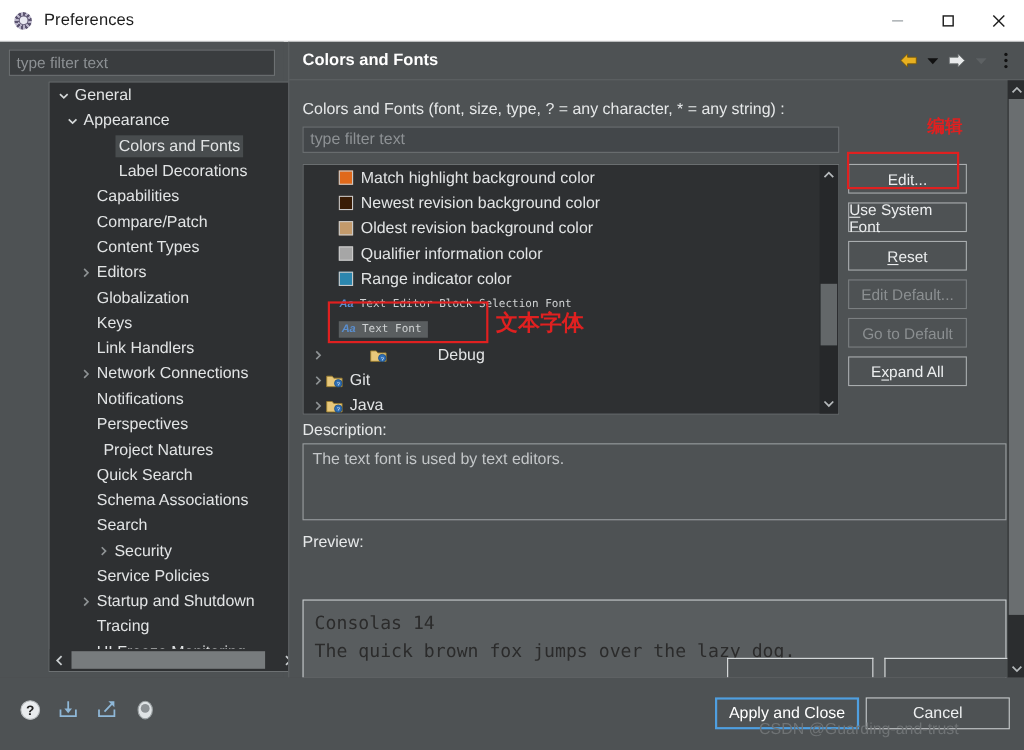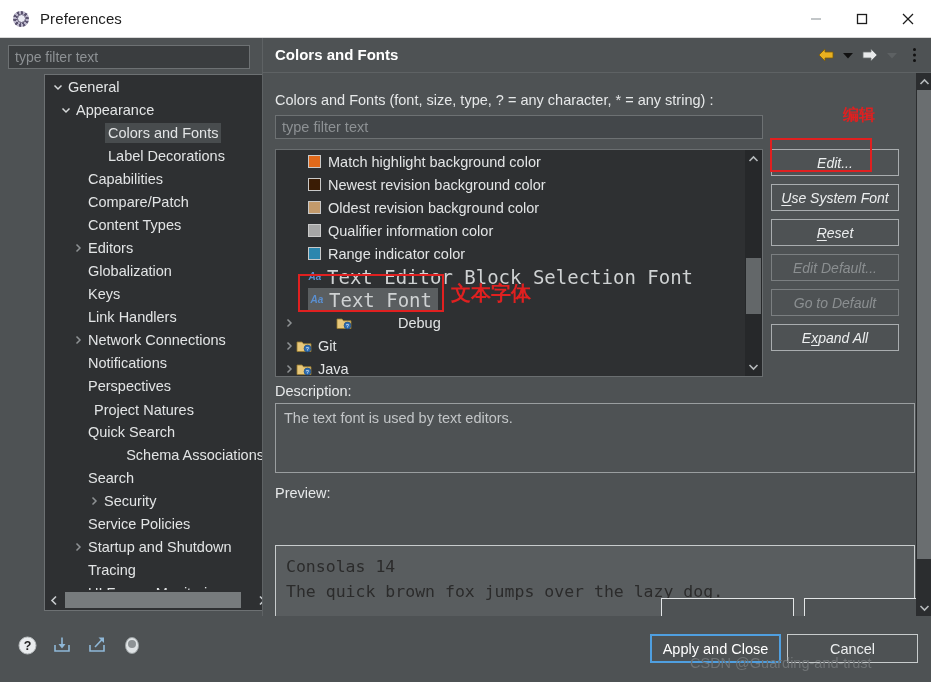--- a/index.html
+++ b/index.html
@@ -138,45 +138,44 @@
   }
   .row .aa {
     width: 14px; height: 13px; flex: 0 0 14px; margin-right: 5px; margin-left: 22px;
     font-size: 10px; color: #5a8fd0; font-weight: bold; font-style: italic;
     line-height: 13px; text-align: center;
   }
   .row .folder {
     width: 16px; height: 14px; flex: 0 0 16px; margin-right: 6px; position: relative;
   }
   .row .twisty { width: 14px; flex: 0 0 14px; display: flex; align-items: center; justify-content: center; }
-  .mono { font-family: "DejaVu Sans Mono", monospace; font-size: 19px; }
+  .mono { font-family: "DejaVu Sans Mono", monospace; font-size: 10px; }
   .row.font-row { color: #cfd2d3; }
   .row.selected .sel-hl {
     background: #5a5e60; padding: 1px 6px 1px 2px;
   }
 
   .list-vsb {
     position: absolute; right: 0; top: 0; width: 17px; height: 226px; background: #26282a;
   }
   .list-vsb .arrow-up, .list-vsb .arrow-dn {
     position: absolute; left: 0; width: 17px; height: 18px;
     display: flex; align-items: center; justify-content: center;
   }
   .list-vsb .arrow-up { top: 0; } .list-vsb .arrow-dn { bottom: 0; }
   .list-vsb .thumb { position: absolute; left: 1px; top: 108px; width: 15px; height: 56px; background: #636769; }
 
   
   .btn-col { position: absolute; left: 772px; top: 140px; width: 132px; }
   .btn {
-    width: 128px; height: 27px; margin-bottom: 8px;
+    width: 108px; height: 27px; margin-bottom: 8px;
     background: #4e5254; border: 1px solid #a9adaf;
     color: #eceeef; font-size: 14px;
     display: flex; align-items: center; justify-content: center;
     font-family: "Liberation Sans", sans-serif;
-    font-style: italic;
   }
   .btn.disabled { color: #8b8f91; border-color: #7b7f81; }
   .btn u { text-underline-offset: 2px; }
   .btn.gap { margin-top: 8px; }
 
   
   .ro-box {
     position: absolute; background: #4e5254; border: 1px solid #9a9ea0;
     color: #c3c6c8; font-size: 14.5px; padding: 6px 8px;
   }
@@ -343,21 +342,21 @@
             <span class="t-label">Perspectives</span>
           </div>
           <div class="tree-item" style="padding-left: 32px; align-items: flex-end;">
             <span class="t-arrow"></span>
             <span class="t-label">Project Natures</span>
           </div>
           <div class="tree-item" style="padding-left: 26px;">
             <span class="t-arrow"></span>
             <span class="t-label">Quick Search</span>
           </div>
-          <div class="tree-item" style="padding-left: 26px; justify-content: space-between;">
+          <div class="tree-item" style="padding-left: 26px;">
             <span class="t-arrow"></span>
             <span class="t-label">Schema Associations</span>
           </div>
           <div class="tree-item" style="padding-left: 26px;">
             <span class="t-arrow"></span>
             <span class="t-label">Search</span>
           </div>
           <div class="tree-item" style="padding-left: 42px;">
             <span class="t-arrow">
               <svg width="10" height="10" viewBox="0 0 10 10">

